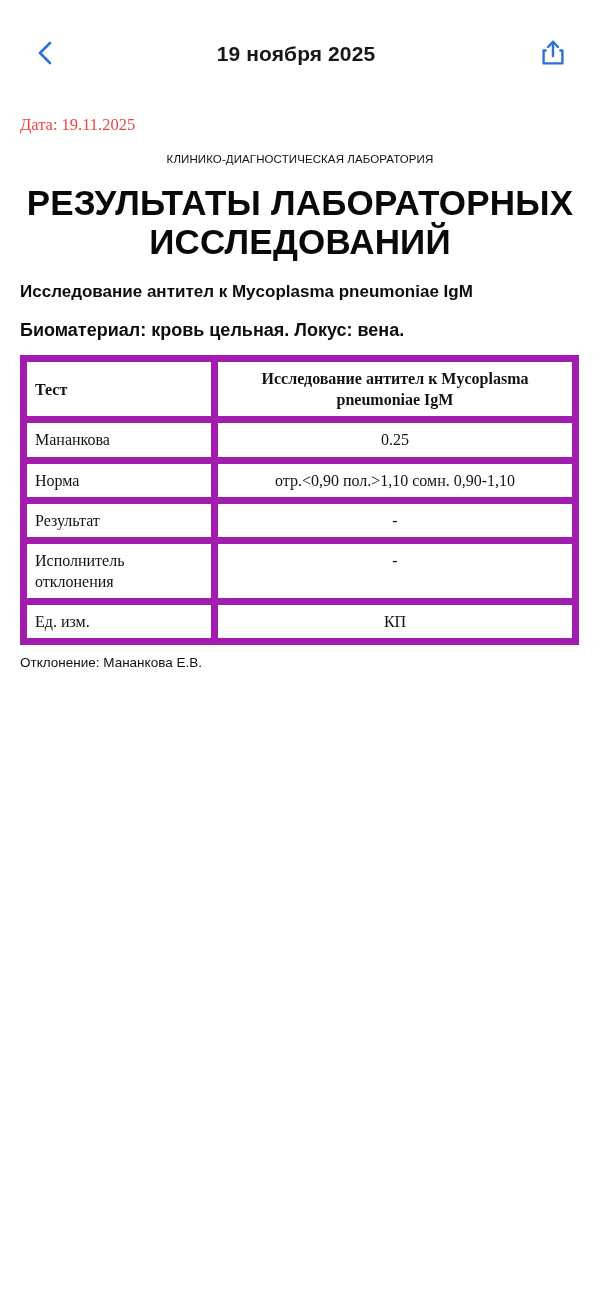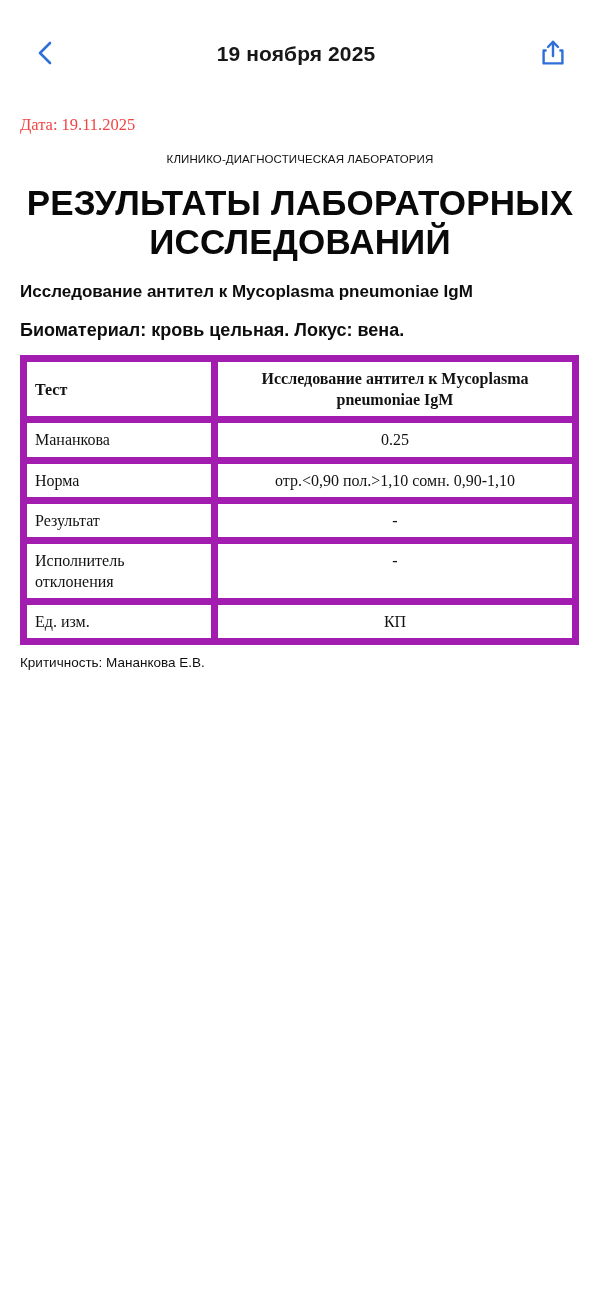--- a/index.html
+++ b/index.html
@@ -219,15 +219,15 @@
         <td class="col-test">Исполнитель отклонения</td>
         <td class="col-value" style="vertical-align:top;">-</td>
       </tr>
       <tr>
         <td class="col-test">Ед. изм.</td>
         <td class="col-value">КП</td>
       </tr>
     </tbody>
   </table>
 
-  <div class="performer">Критичность: Мананкова Е.В.</div>
+  <div class="performer">Отклонение: Мананкова Е.В.</div>
 
 </div>
 
 </body></html>

